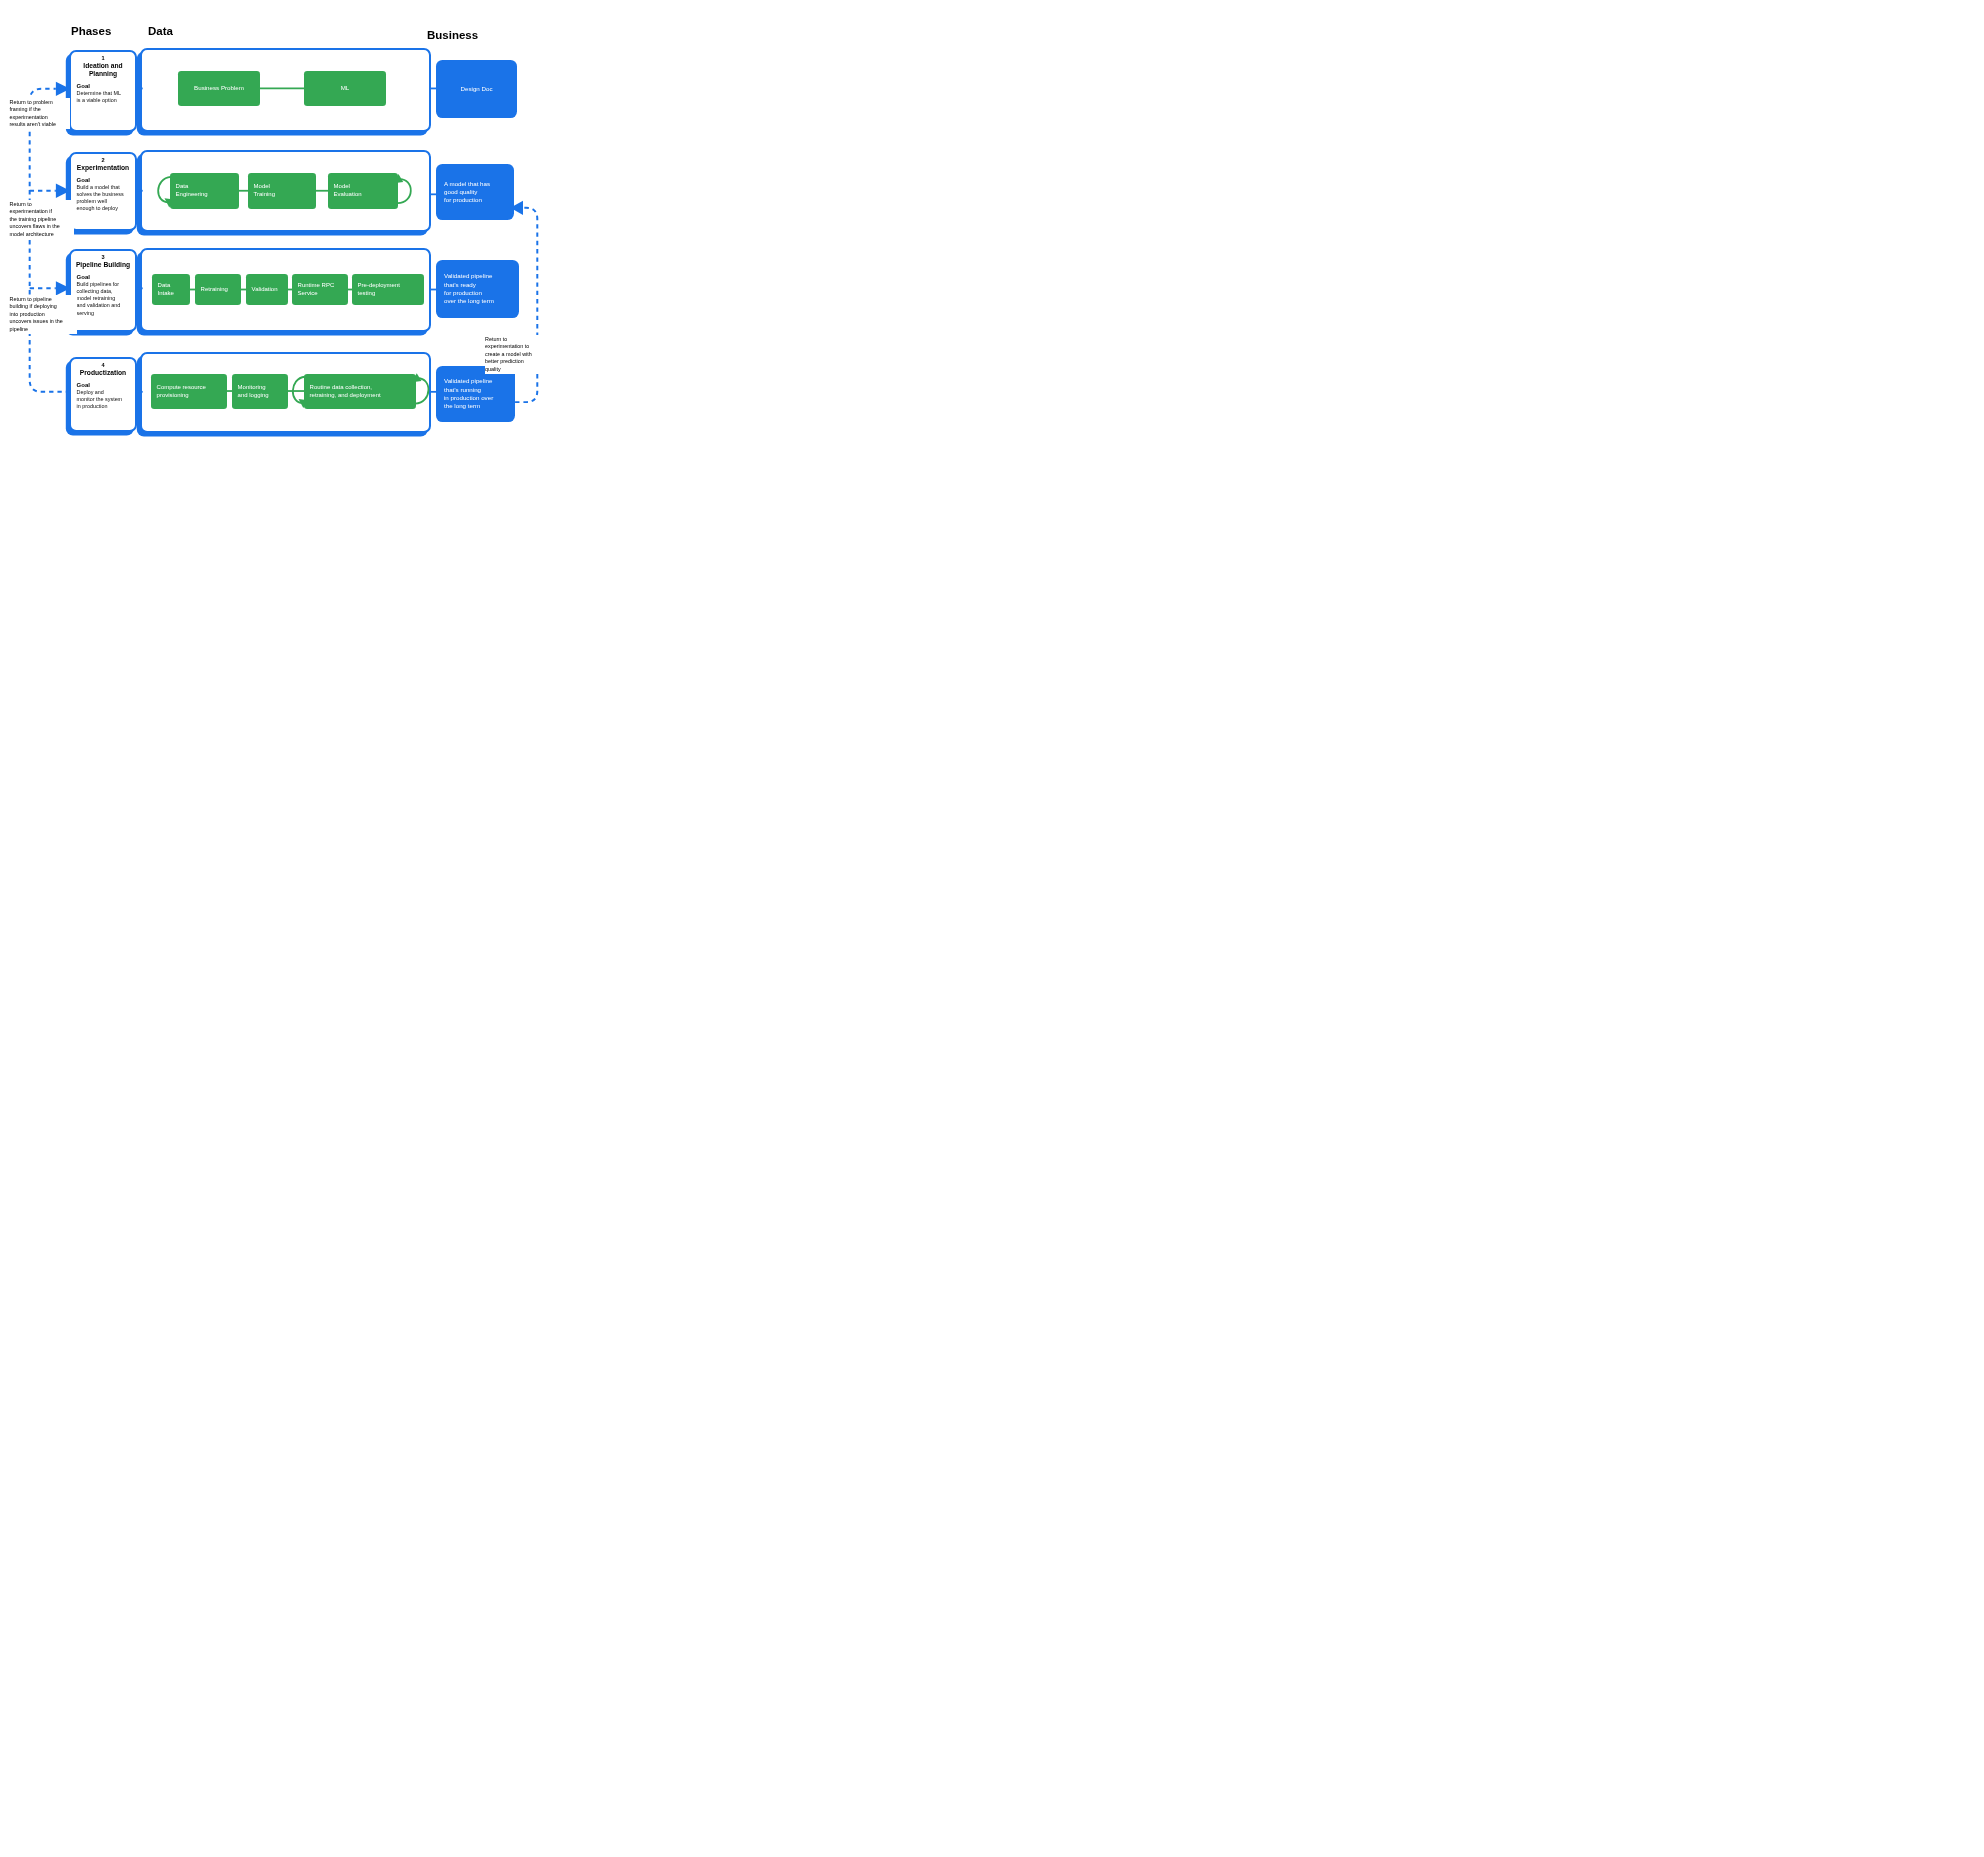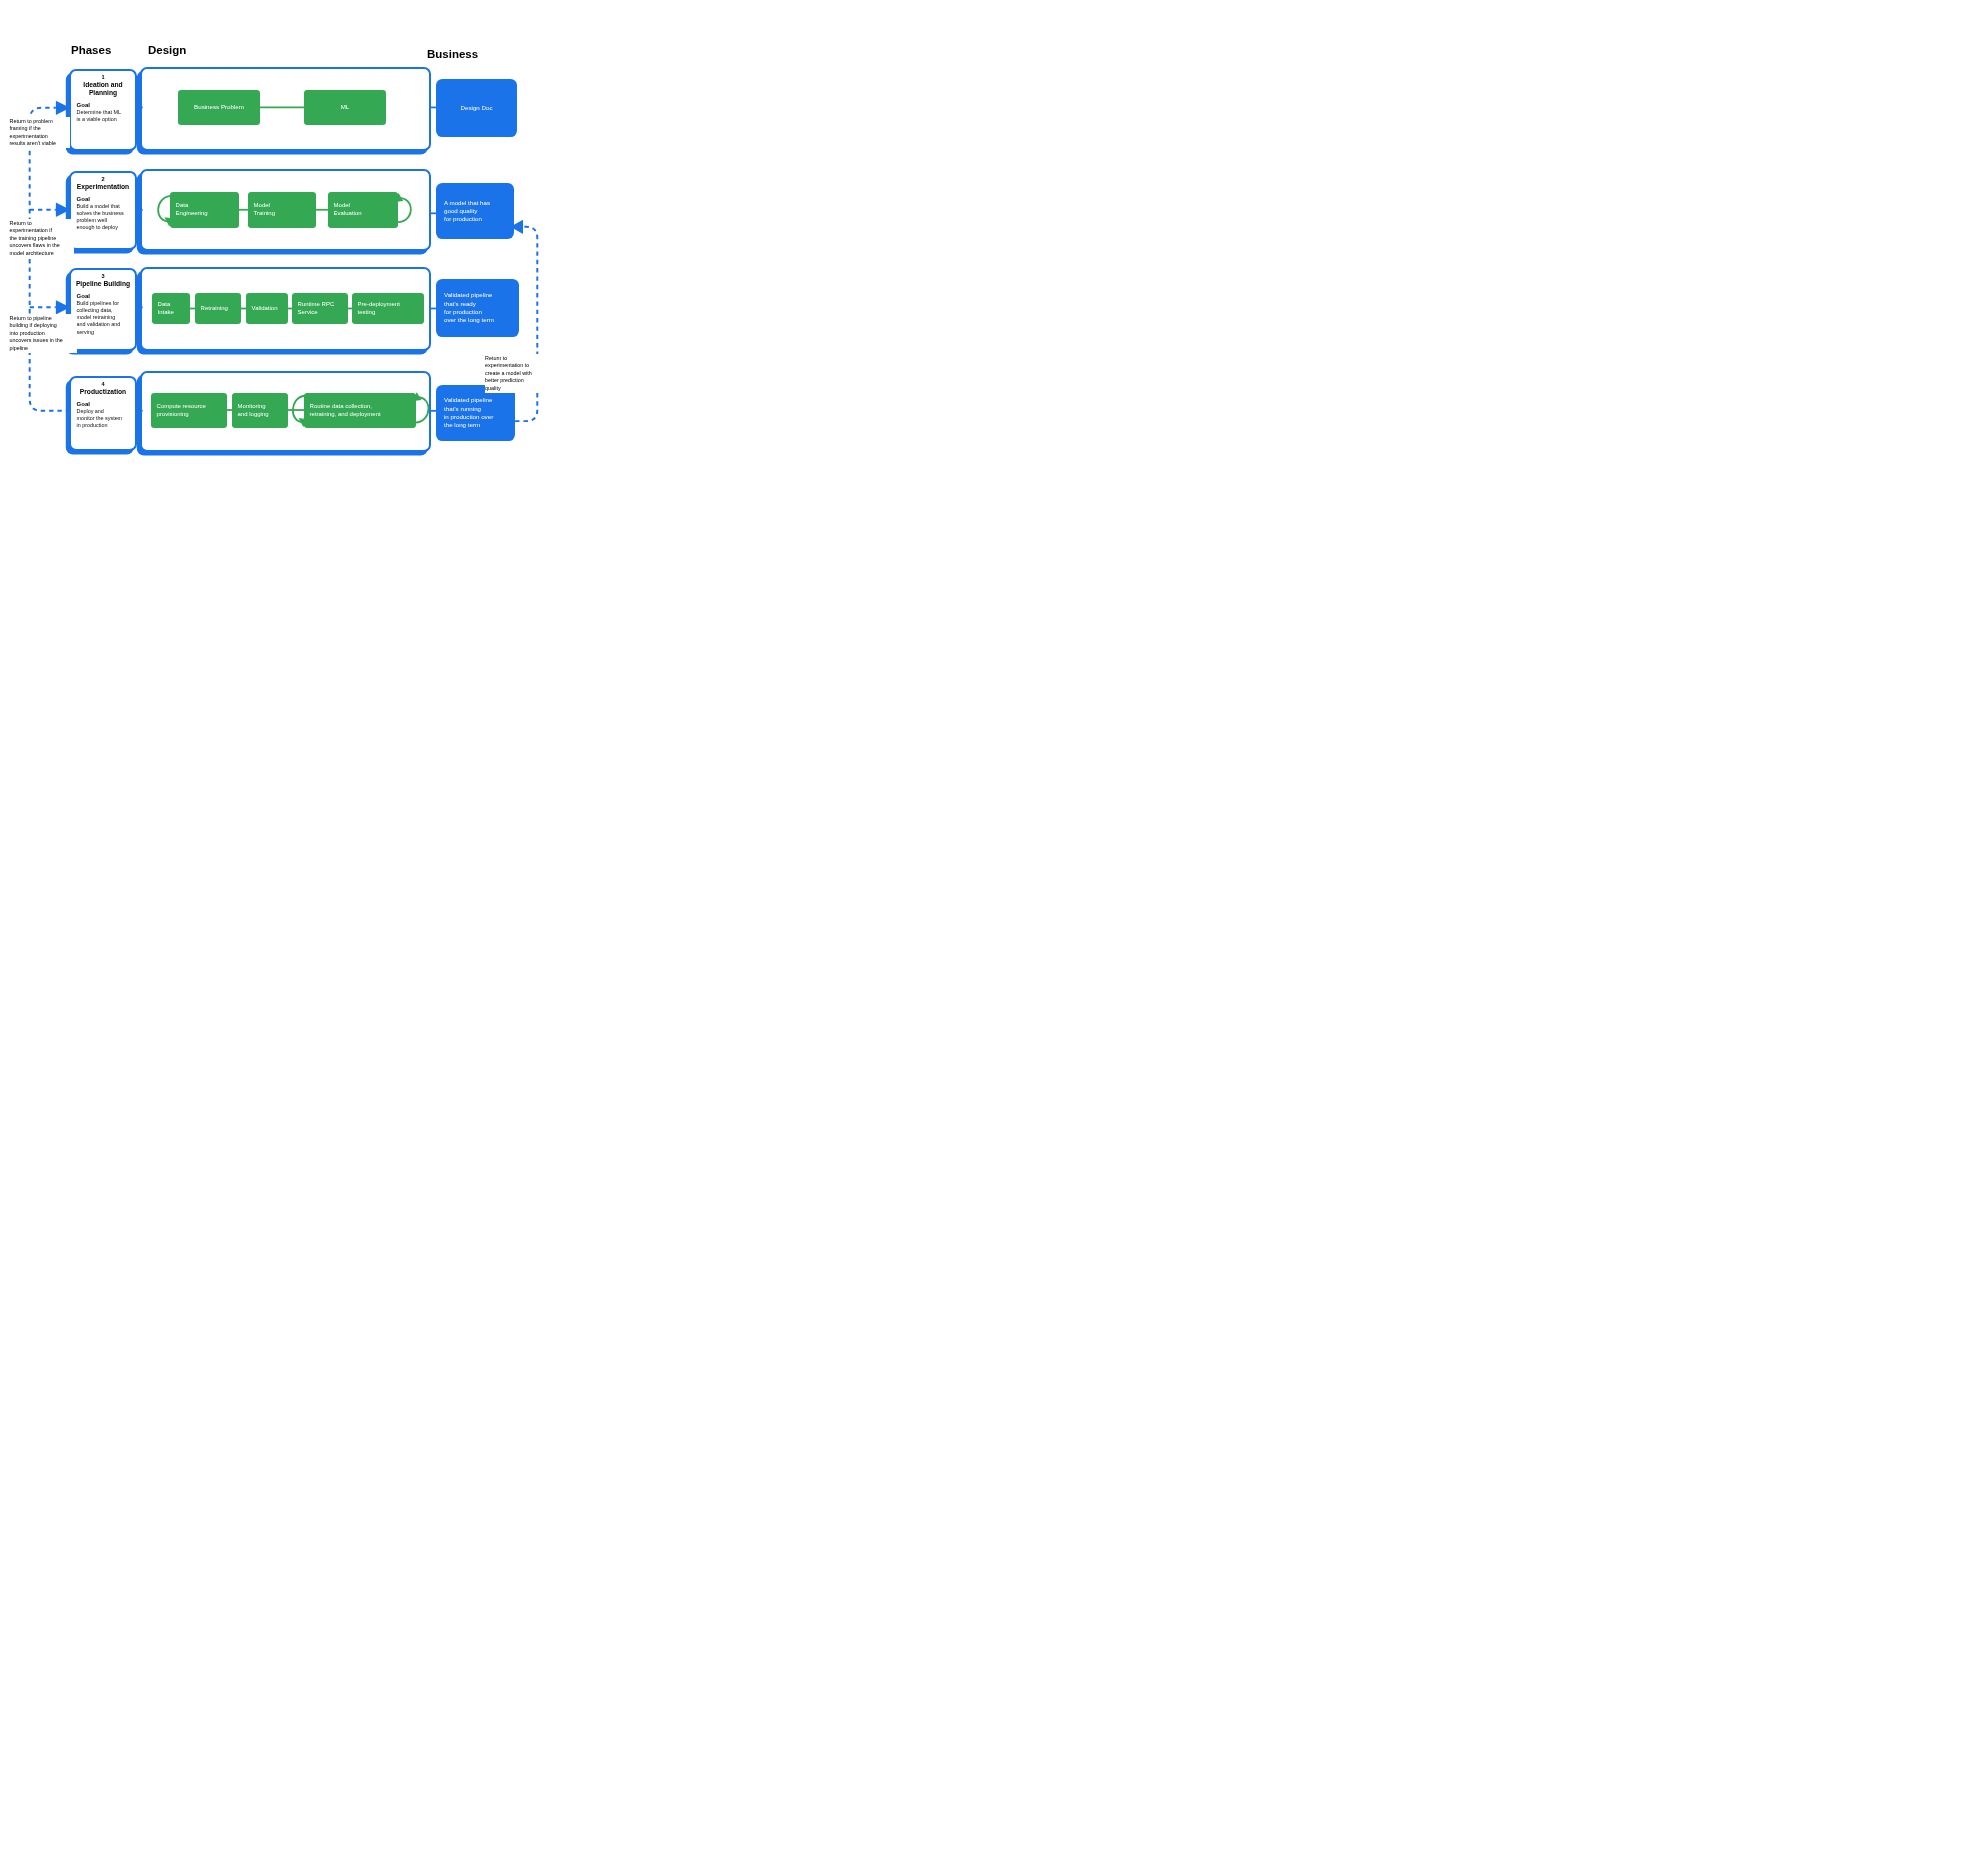--- a/index.html
+++ b/index.html
@@ -1,18 +1,18 @@
 <!DOCTYPE html>
 <html style="font-size:6.4px"><head>
 <meta charset="utf-8">
 <style>
   html,body{margin:0;padding:0;background:#ffffff;}
   .canvas{
     position:relative;width:563px;height:464px;background:#fff;
-    font-family:"Liberation Sans",sans-serif;color:#111;overflow:hidden;margin-top:19px;
+    font-family:"Liberation Sans",sans-serif;color:#111;overflow:hidden;
   }
   .col-header{position:absolute;font-size:11.5px;font-weight:700;color:#000;z-index:6;}
   .phase-card{
     position:absolute;left:69px;width:68px;background:#fff;
     border:2px solid #1a73e8;border-radius:7.1px;
     box-shadow:-3.2px 3.6px 0 0 #1a73e8;box-sizing:border-box;
     padding:3.2px 3.2px;z-index:3;
   }
   .phase-num{text-align:center;font-weight:700;font-size:5.6px;color:#000;}
   .phase-title{text-align:center;font-weight:700;font-size:6.7px;line-height:1.15;margin-top:1.2px;color:#000;white-space:pre-line;}
@@ -41,21 +41,21 @@
     background:#fff;white-space:pre-line;z-index:5;padding:0.8px 0;
   }
   svg.overlay{position:absolute;left:0;top:0;z-index:2;}
 </style>
 </head>
 <body>
 
 <div class="canvas">
 
   <div class="col-header" style="left:71px;top:25.4px;">Phases</div>
-  <div class="col-header" style="left:148px;top:25.4px;">Design</div>
+  <div class="col-header" style="left:148px;top:25.4px;">Data</div>
   <div class="col-header" style="left:427px;top:29px;">Business</div>
 
   <svg class="overlay" width="563" height="464" viewBox="0 0 1418 1170">
     <g stroke="#1a73e8" stroke-width="5" fill="none" stroke-dasharray="11 10">
       <path d="M 176 988 L 104 988 Q 74 988 74 958 L 74 254 Q 74 224 104 224 L 140 224"></path>
       <path d="M 74 481 L 140 481"></path>
       <path d="M 74 727 L 140 727"></path>
       <path d="M 1298 1014 L 1326 1014 Q 1354 1014 1354 986 L 1354 552 Q 1354 524 1326 524 L 1318 524"></path>
     </g>
     <g fill="#1a73e8" stroke="none">

